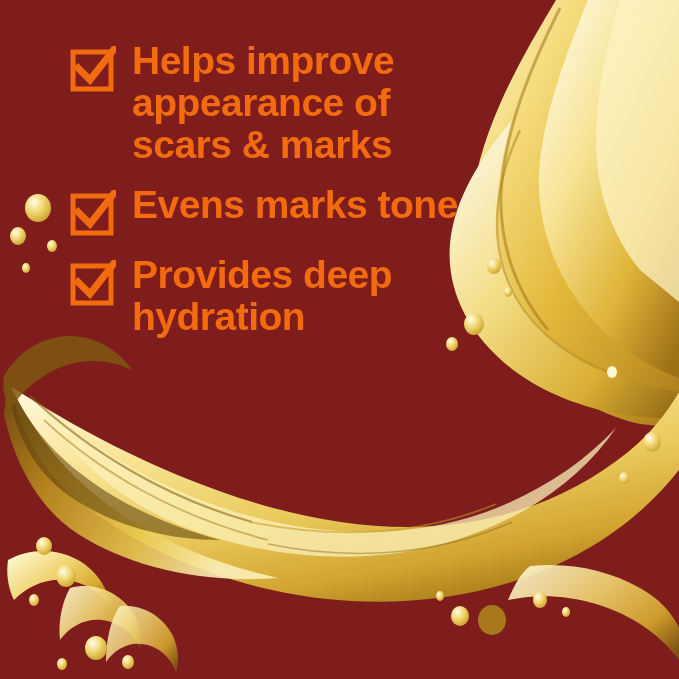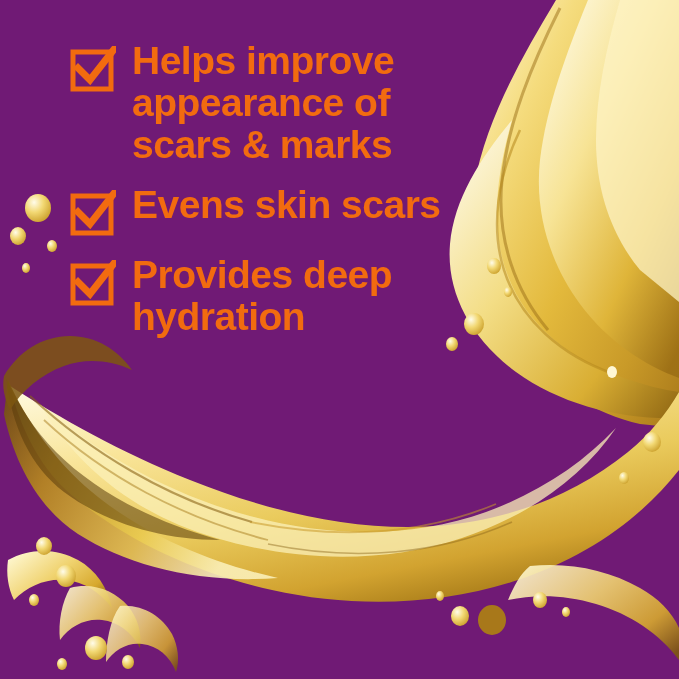--- a/index.html
+++ b/index.html
@@ -10,21 +10,21 @@
   body {
     width: 679px;
     height: 679px;
     font-family: "Liberation Sans", sans-serif;
     overflow: hidden;
   }
   #canvas {
     position: relative;
     width: 679px;
     height: 679px;
-    background: #701a75;
+    background: #7f1d1d;
     overflow: hidden;
   }
   #oil-splash-layer {
     position: absolute;
     inset: 0;
     width: 679px;
     height: 679px;
   }
   #benefits-list {
     position: absolute;
@@ -187,21 +187,21 @@
 scars &amp; marks</p>
     </div>
 
     <div class="benefit-row row-1">
       <span class="check-box">
         <svg width="46" height="46" viewBox="0 0 46 46" xmlns="http://www.w3.org/2000/svg">
           <rect x="3" y="6" width="38" height="37" fill="none" stroke="#F26B0F" stroke-width="5"></rect>
           <path d="M8 22 L20 34 L45 2" fill="none" stroke="#F26B0F" stroke-width="7" stroke-linecap="square"></path>
         </svg>
       </span>
-      <p class="benefit-text">Evens skin scars</p>
+      <p class="benefit-text">Evens marks tone</p>
     </div>
 
     <div class="benefit-row row-2">
       <span class="check-box">
         <svg width="46" height="46" viewBox="0 0 46 46" xmlns="http://www.w3.org/2000/svg">
           <rect x="3" y="6" width="38" height="37" fill="none" stroke="#F26B0F" stroke-width="5"></rect>
           <path d="M8 22 L20 34 L45 2" fill="none" stroke="#F26B0F" stroke-width="7" stroke-linecap="square"></path>
         </svg>
       </span>
       <p class="benefit-text">Provides deep

